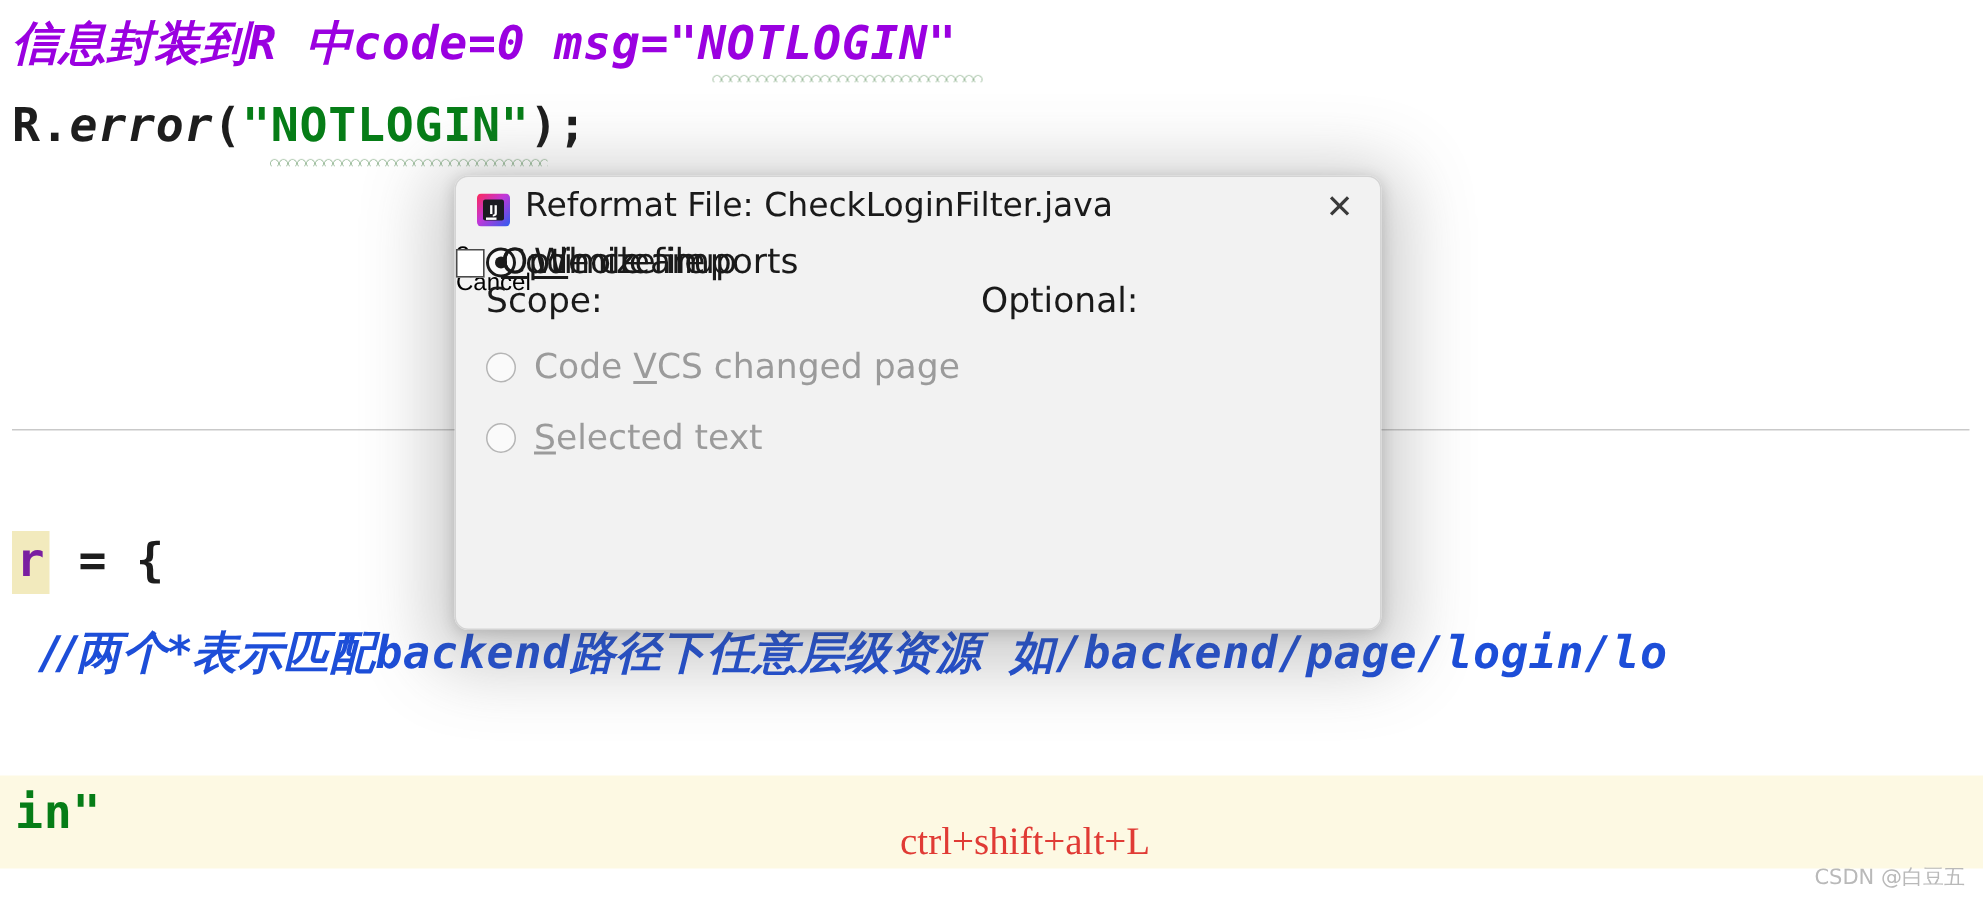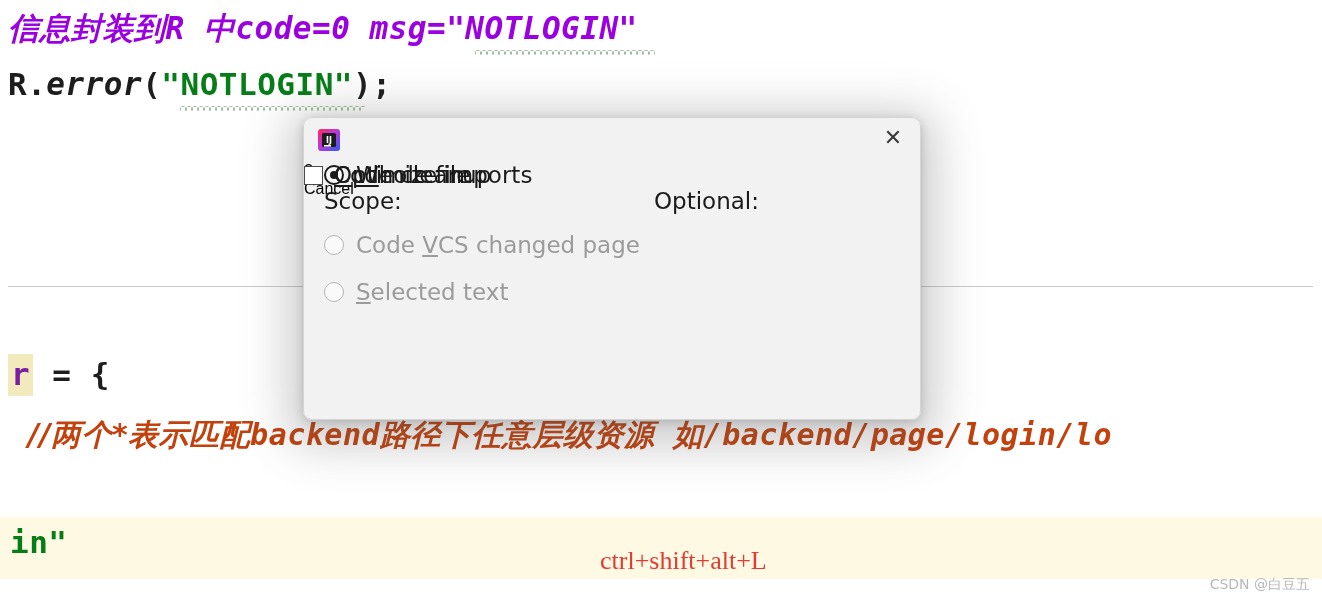--- a/index.html
+++ b/index.html
@@ -95,21 +95,21 @@
     background: #f2eabd;
     color: #7a1ea1;
     padding: 2px 3px 4px 3px;
   }
 
   .line-purple-comment {
     left: 28px;
     top: 415px;
     font-size: 30px;
     font-style: italic;
-    color: #c2410c;
+    color: #1d4ed8;
   }
   .line-purple-comment .cn {
     font-family: "DejaVu Sans", sans-serif;
     font-style: italic;
     font-weight: bold;
   }
 
   
   .yellow-band {
     position: absolute;
@@ -408,20 +408,21 @@
               <stop offset="45%" stop-color="#c237d8"></stop>
               <stop offset="100%" stop-color="#2b5df0"></stop>
             </linearGradient>
           </defs>
           <rect x="0" y="0" width="22" height="22" rx="3" fill="url(#ijg)"></rect>
           <rect x="4" y="4" width="14" height="14" rx="1.5" fill="#1b1b22"></rect>
           <text x="11" y="13.5" font-size="8" fill="#ffffff" text-anchor="middle" font-family="DejaVu Sans, sans-serif" font-weight="bold">IJ</text>
           <rect x="6" y="16" width="7" height="1.6" fill="#ffffff"></rect>
         </svg>
       </span>
+      <span class="dlg-title">Reformat File: CheckLoginFilter.java</span>
       <span class="dlg-close">✕</span>
     </div>
 
     <div class="dlg-body">
 
       <div class="sec-label" id="scope-label">Scope:</div>
       <div class="sec-label" id="optional-label">Optional:</div>
 
       <div class="opt-row" id="row-vcs">
         <span class="radio"></span>

